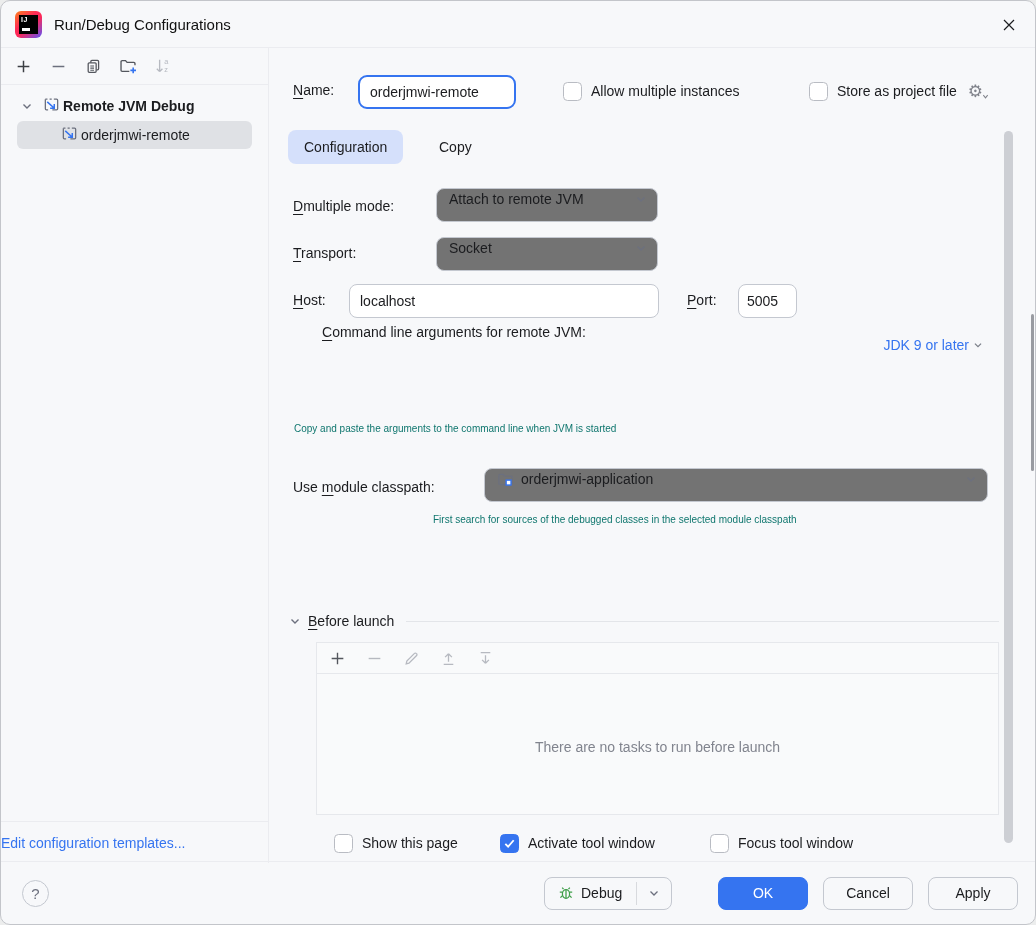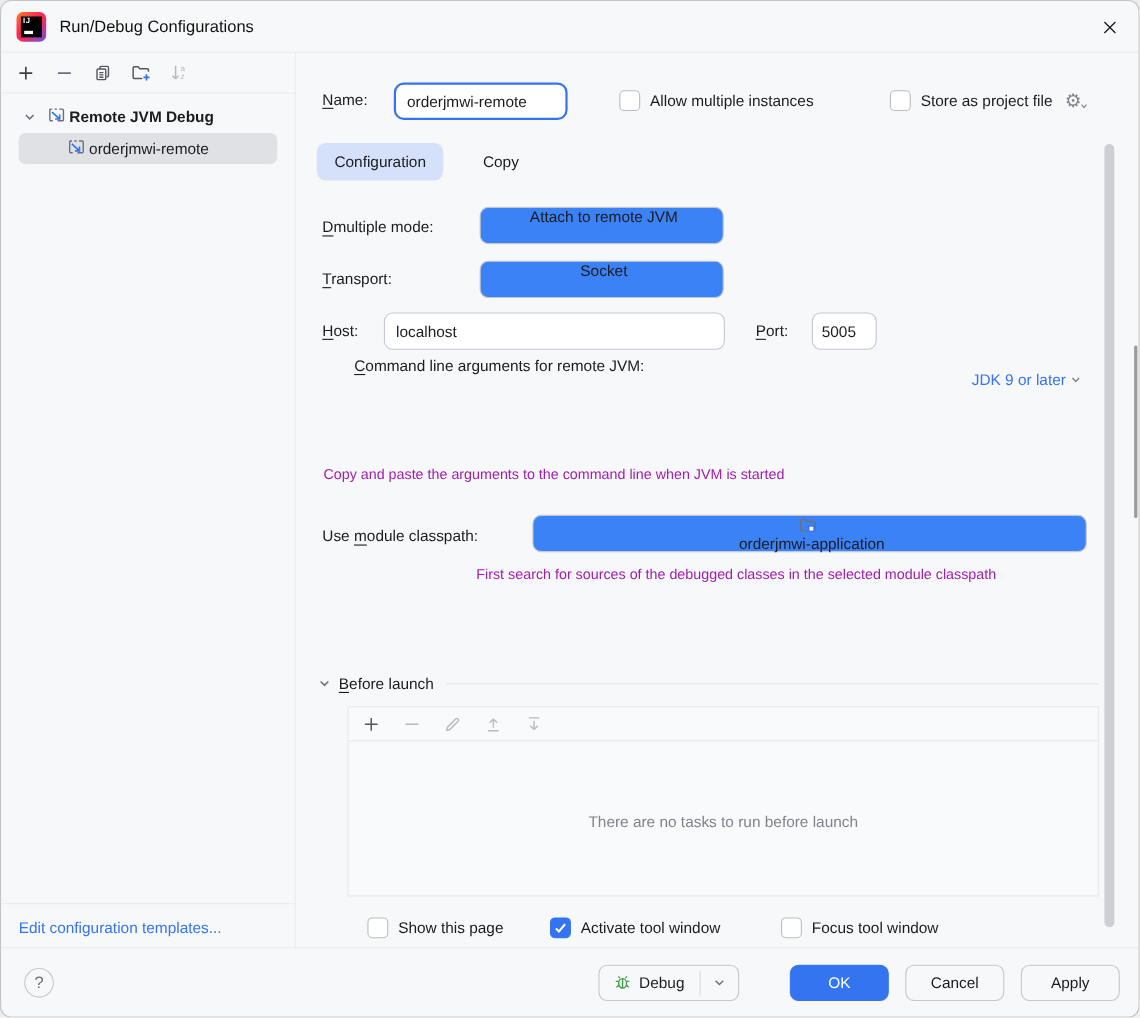--- a/index.html
+++ b/index.html
@@ -27,42 +27,42 @@
   .close-btn { position:absolute; right:14px; top:12px; width:24px; height:24px; display:flex; align-items:center; justify-content:center; cursor:pointer; }
   
   .sidebar { position:absolute; left:0; top:47px; width:268px; height:815px; border-right:1px solid #ebecf0; }
   .sb-toolbar { height:37px; display:flex; align-items:center; padding-left:10px; gap:11px; border-bottom:1px solid #ebecf0; }
   .tool-btn { width:24px; height:24px; display:flex; align-items:center; justify-content:center; border-radius:4px; }
   .tree { padding-top:7px; }
   .tree-row { display:flex; align-items:center; height:27px; font-size:14px; }
   .tree-row.group { padding-left:18px; font-weight:700; }
   .tree-row.selected { margin:2px 16px 0 16px; padding-left:40px; background:#dfe1e5; border-radius:6px; height:28px; }
   .tree-row .cfg-icon { margin:0 3px 0 4px; }
-  .sb-bottom { position:absolute; left:0; right:0; bottom:0; height:42px; border-top:1px solid #ebecf0; display:flex; align-items:center; padding-left:16px; }
+  .sb-bottom { position:absolute; left:0; right:0; bottom:0; height:42px; border-top:1px solid #ebecf0; display:flex; align-items:center; }
   .link { color:#3574f0; font-size:14px; cursor:pointer; }
   
   .main { position:absolute; left:269px; top:47px; width:767px; height:815px; }
   .abs { position:absolute; }
   .form-label { font-size:14px; color:#1b1c1f; white-space:nowrap; }
   .mn { text-decoration:underline; text-underline-offset:2.5px; }
   .text-input { background:#fff; border:1px solid #c4c8d0; border-radius:8px; height:34px; font-size:14px; padding:0 10px;
     font-family:"Liberation Sans","DejaVu Sans",sans-serif; color:#1b1c1f; outline:none; }
   .text-input.focused { border:2px solid #3574f0; border-radius:9px; }
-  .dropdown { background:#3b82f6; border:1px solid #c4c8d0; border-radius:8px; height:34px; display:flex; align-items:center;
-    padding:0 8px 12px 12px; font-size:14px; cursor:pointer;flex-direction:column; }
+  .dropdown { background:#737373; border:1px solid #c4c8d0; border-radius:8px; height:34px; display:flex; align-items:center;
+    padding:0 8px 12px 12px; font-size:14px; cursor:pointer; }
   .dropdown .dd-label { flex:1; }
   .checkbox-wrap { display:flex; align-items:center; gap:9px; cursor:pointer; height:22px; }
   .checkbox { width:19px; height:19px; border:1.5px solid #b9bcc3; border-radius:4.5px; background:#fff; display:flex; align-items:center; justify-content:center; flex:none; }
   .checkbox svg { display:none; }
   .checkbox.checked { background:#3574f0; border-color:#3574f0; }
   .checkbox.checked svg { display:block; }
   .cb-label { font-size:14px; white-space:nowrap; }
   .tab { height:34px; display:flex; align-items:center; padding:0 16px; font-size:14px; border-radius:8px; cursor:pointer; }
   .tab.active { background:#d5e0fb; }
-  .hint { font-size:13px; color:#a21caf; line-height:1.38; }
+  .hint { font-size:10px; color:#0f766e; line-height:1.38; }
   .mono-box { background:#fff; border:1px solid #e4e6ea; border-radius:4px; padding:5px 9px;
     font-family:"DejaVu Sans Mono","Liberation Mono",monospace; font-size:13px; color:#000; }
   .jdk-link { display:flex; align-items:center; gap:2px; color:#3574f0; font-size:14px; cursor:pointer; }
   .section-head { display:flex; align-items:center; }
   .section-head .rule { flex:1; height:1px; background:#e3e5e9; margin-left:12px; }
   .tasks-panel { border:1px solid #e6e8ec; background:#f9fafb; }
   .tasks-toolbar { height:31px; display:flex; align-items:center; padding-left:8px; gap:13px; border-bottom:1px solid #e6e8ec; }
   .empty-text { position:absolute; left:0; right:0; top:96px; text-align:center; font-size:14px; color:#81848e; }
   .scroll-thumb { position:absolute; left:734px; top:83px; width:9px; height:712px; border-radius:5px; background:#cdcfd4; }
   .win-scrollbar { position:absolute; right:1px; top:313px; width:3px; height:157px; border-radius:2px; background:#999ba1; }

